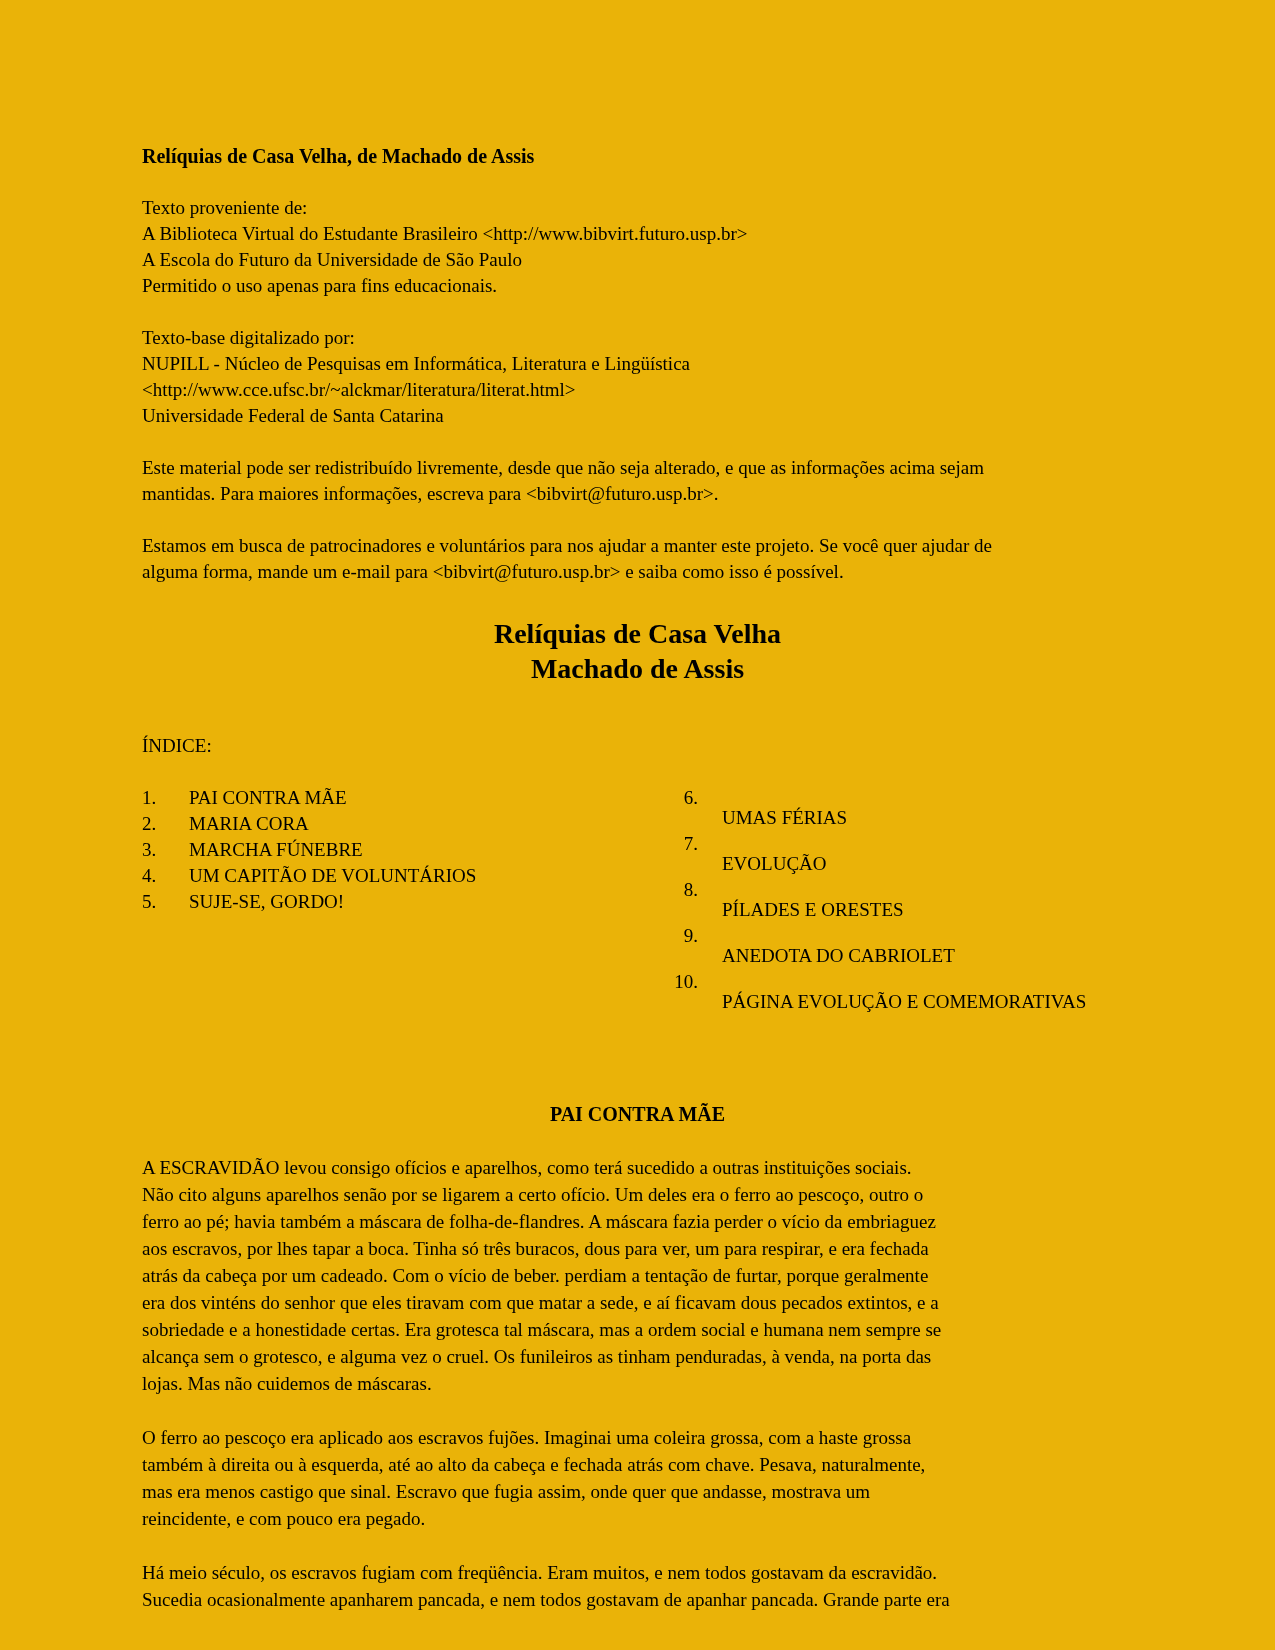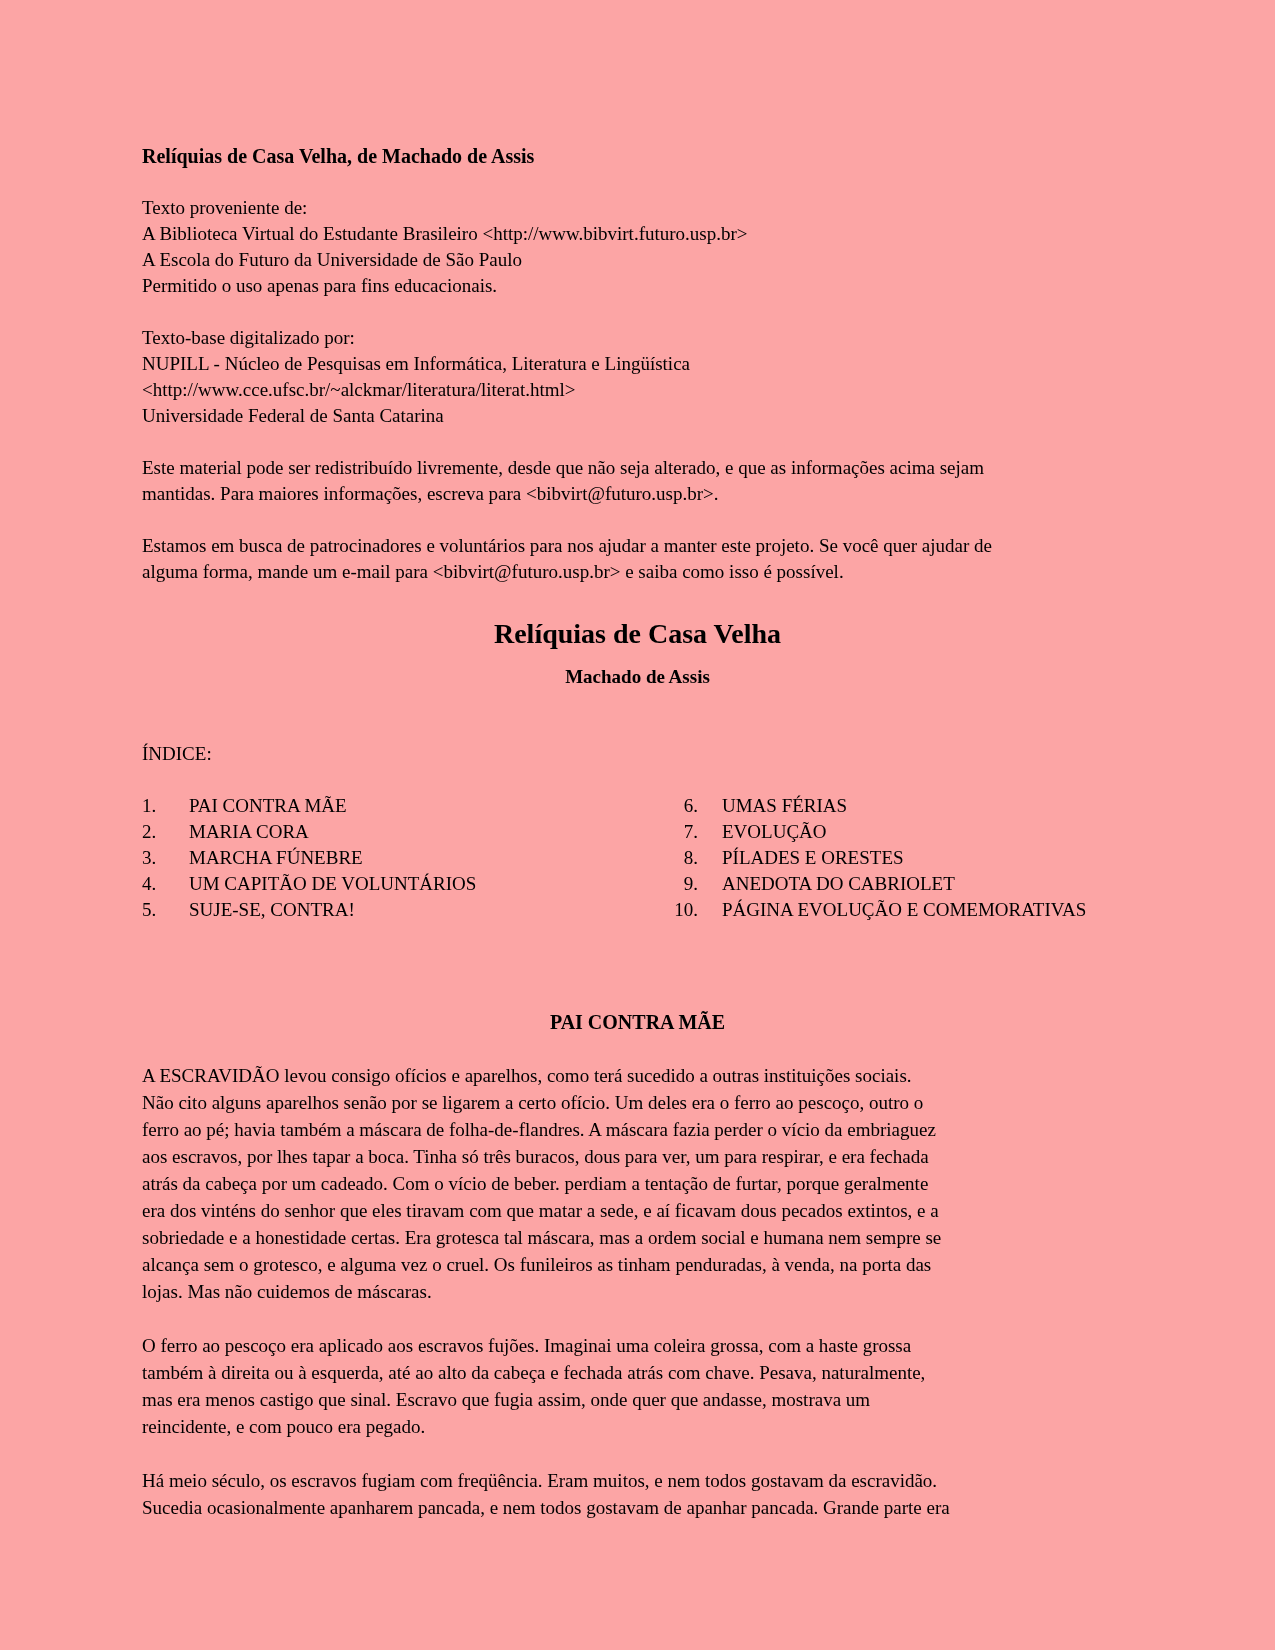--- a/index.html
+++ b/index.html
@@ -4,21 +4,21 @@
 <style>
   html, body {
     margin: 0;
     padding: 0;
     background: #ffffff;
   }
   .page {
     position: relative;
     width: 1275px;
     height: 1650px;
-    background: #fca5a5;
+    background: #eab308;
     color: #000000;
     font-family: "Liberation Serif", "DejaVu Serif", serif;
     font-size: 19px;
     box-sizing: border-box;
     padding: 143px 142px 0 142px;
     overflow: hidden;
   }
   .doc-header {
     font-size: 20px;
     font-weight: bold;
@@ -43,24 +43,23 @@
   }
   .book-title {
     margin-top: 26px;
     text-align: center;
     font-size: 28px;
     font-weight: bold;
     line-height: 46px;
   }
   .book-author {
     text-align: center;
-    font-size: 19px;
+    font-size: 28px;
     font-weight: bold;
     line-height: 24px;
-    margin-top: 8px;
   }
   .index-label {
     margin-top: 52px;
     line-height: 26px;
     white-space: pre;
   }
   .index {
     display: flex;
     margin-top: 26px;
     line-height: 26px;
@@ -82,20 +81,21 @@
   }
   .index-col-right .idx-num {
     width: 36px;
   }
   .idx-title {
     padding-left: 33px;
     white-space: pre;
   }
   .index-col-right .idx-title {
     padding-left: 24px;
+    margin-top: 20px;
   }
   .chapter-title {
     margin: 86px 0 0 0;
     text-align: center;
     font-size: 20px;
     font-weight: bold;
     line-height: 26px;
   }
   .para {
     margin: 27px 0 0 0;
@@ -150,21 +150,21 @@
       <div class="idx-row">
         <span class="idx-num">3.</span>
         <span class="idx-title">MARCHA FÚNEBRE</span>
       </div>
       <div class="idx-row">
         <span class="idx-num">4.</span>
         <span class="idx-title">UM CAPITÃO DE VOLUNTÁRIOS</span>
       </div>
       <div class="idx-row">
         <span class="idx-num">5.</span>
-        <span class="idx-title">SUJE-SE, CONTRA!</span>
+        <span class="idx-title">SUJE-SE, GORDO!</span>
       </div>
     </div>
     <div class="index-col index-col-right">
       <div class="idx-row">
         <span class="idx-num">6.</span>
         <span class="idx-title">UMAS FÉRIAS</span>
       </div>
       <div class="idx-row">
         <span class="idx-num">7.</span>
         <span class="idx-title">EVOLUÇÃO</span>

